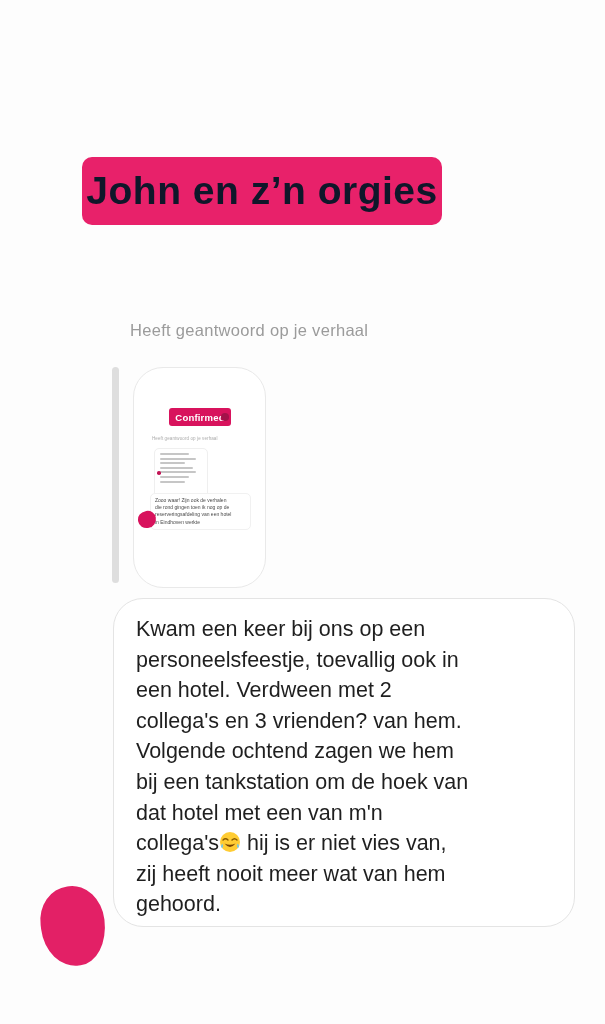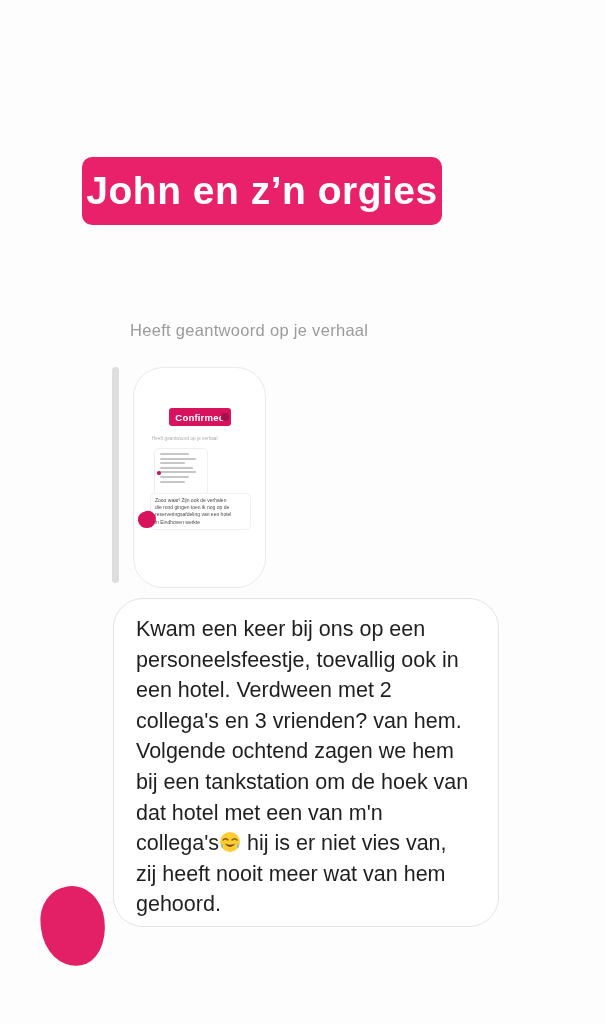--- a/index.html
+++ b/index.html
@@ -7,21 +7,21 @@
     position:relative;width:605px;height:1024px;overflow:hidden;
     background:#fdfdfd;font-family:"Liberation Sans",sans-serif;
   }
   
   .banner{
     position:absolute;left:82px;top:157px;width:360px;height:68px;
     background:#E8216A;border-radius:10px;
     display:flex;align-items:center;justify-content:center;
   }
   .banner span{
-    color:#ffffff;font-size:39px;font-weight:bold;letter-spacing:.5px;white-space:nowrap;
+    color:#0f172a;font-size:39px;font-weight:bold;letter-spacing:.5px;white-space:nowrap;
   }
   
   .timestamp{
     position:absolute;left:80px;top:268px;width:525px;text-align:center;
     color:#9B9B9B;font-size:16px;letter-spacing:.3px;
   }
   .reply-context{
     position:absolute;left:130px;top:321px;
     color:#9B9B9B;font-size:16.5px;letter-spacing:.3px;
   }
@@ -66,21 +66,21 @@
     padding:3px 4px;box-sizing:border-box;
     font-size:5px;line-height:7.2px;color:#4A4A4A;white-space:pre-line;
   }
   .mini-peach{
     position:absolute;left:4px;top:143px;width:18px;height:17px;
     background:#D8135D;border-radius:52% 48% 50% 50%/46% 50% 54% 50%;
     transform:rotate(-10deg);
   }
   
   .bubble{
-    position:absolute;left:113px;top:598px;width:386px;height:329px;
+    position:absolute;left:113px;top:598px;width:462px;height:329px;
     background:#ffffff;border:1.5px solid #E4E4E4;border-radius:30px;
     box-sizing:border-box;
   }
   .bubble-text{
     display:block;padding:15px 22px;
     font-size:21.5px;line-height:30.6px;color:#1F1F1F;white-space:pre-line;
   }
   .emoji-wrap{display:inline-block;vertical-align:-3px;line-height:0;}
   
   .avatar-blob{

